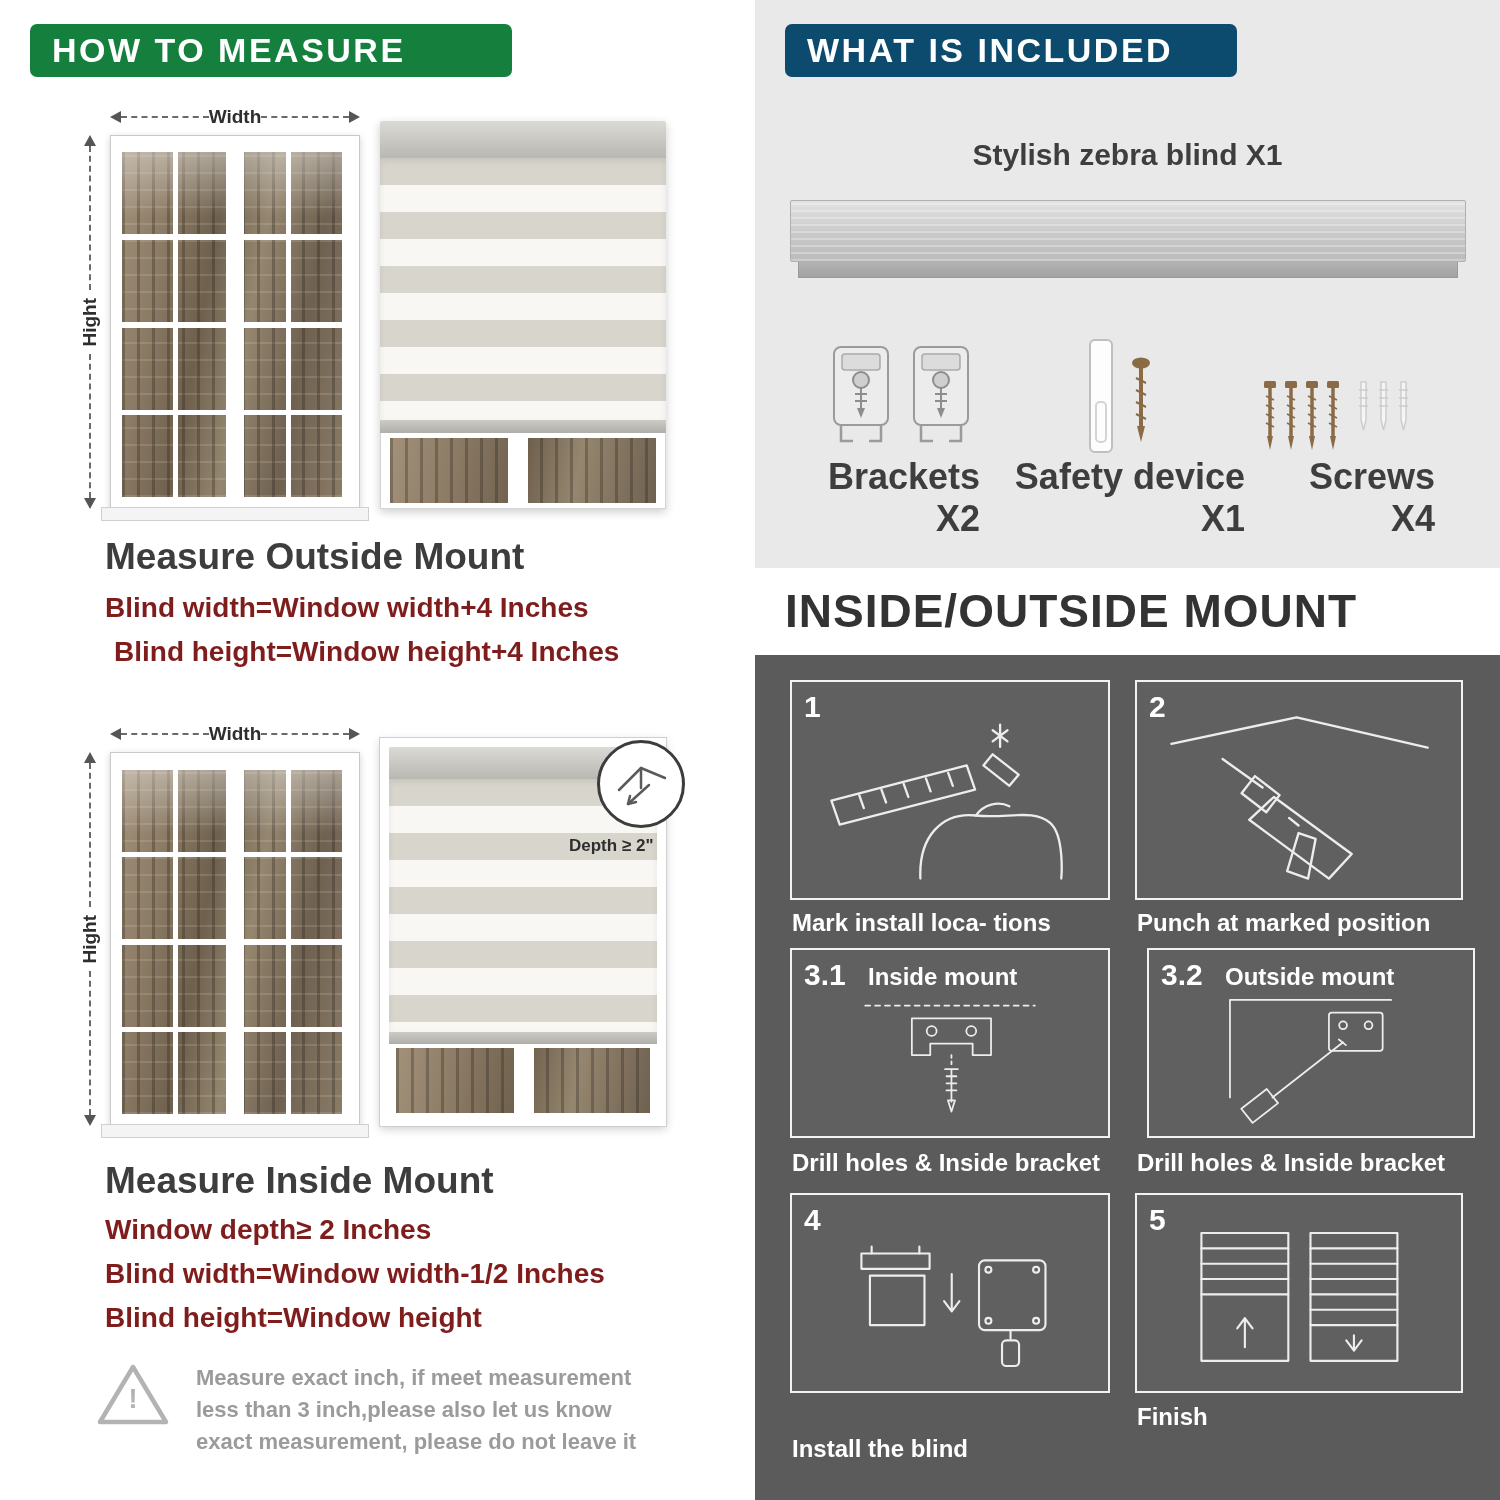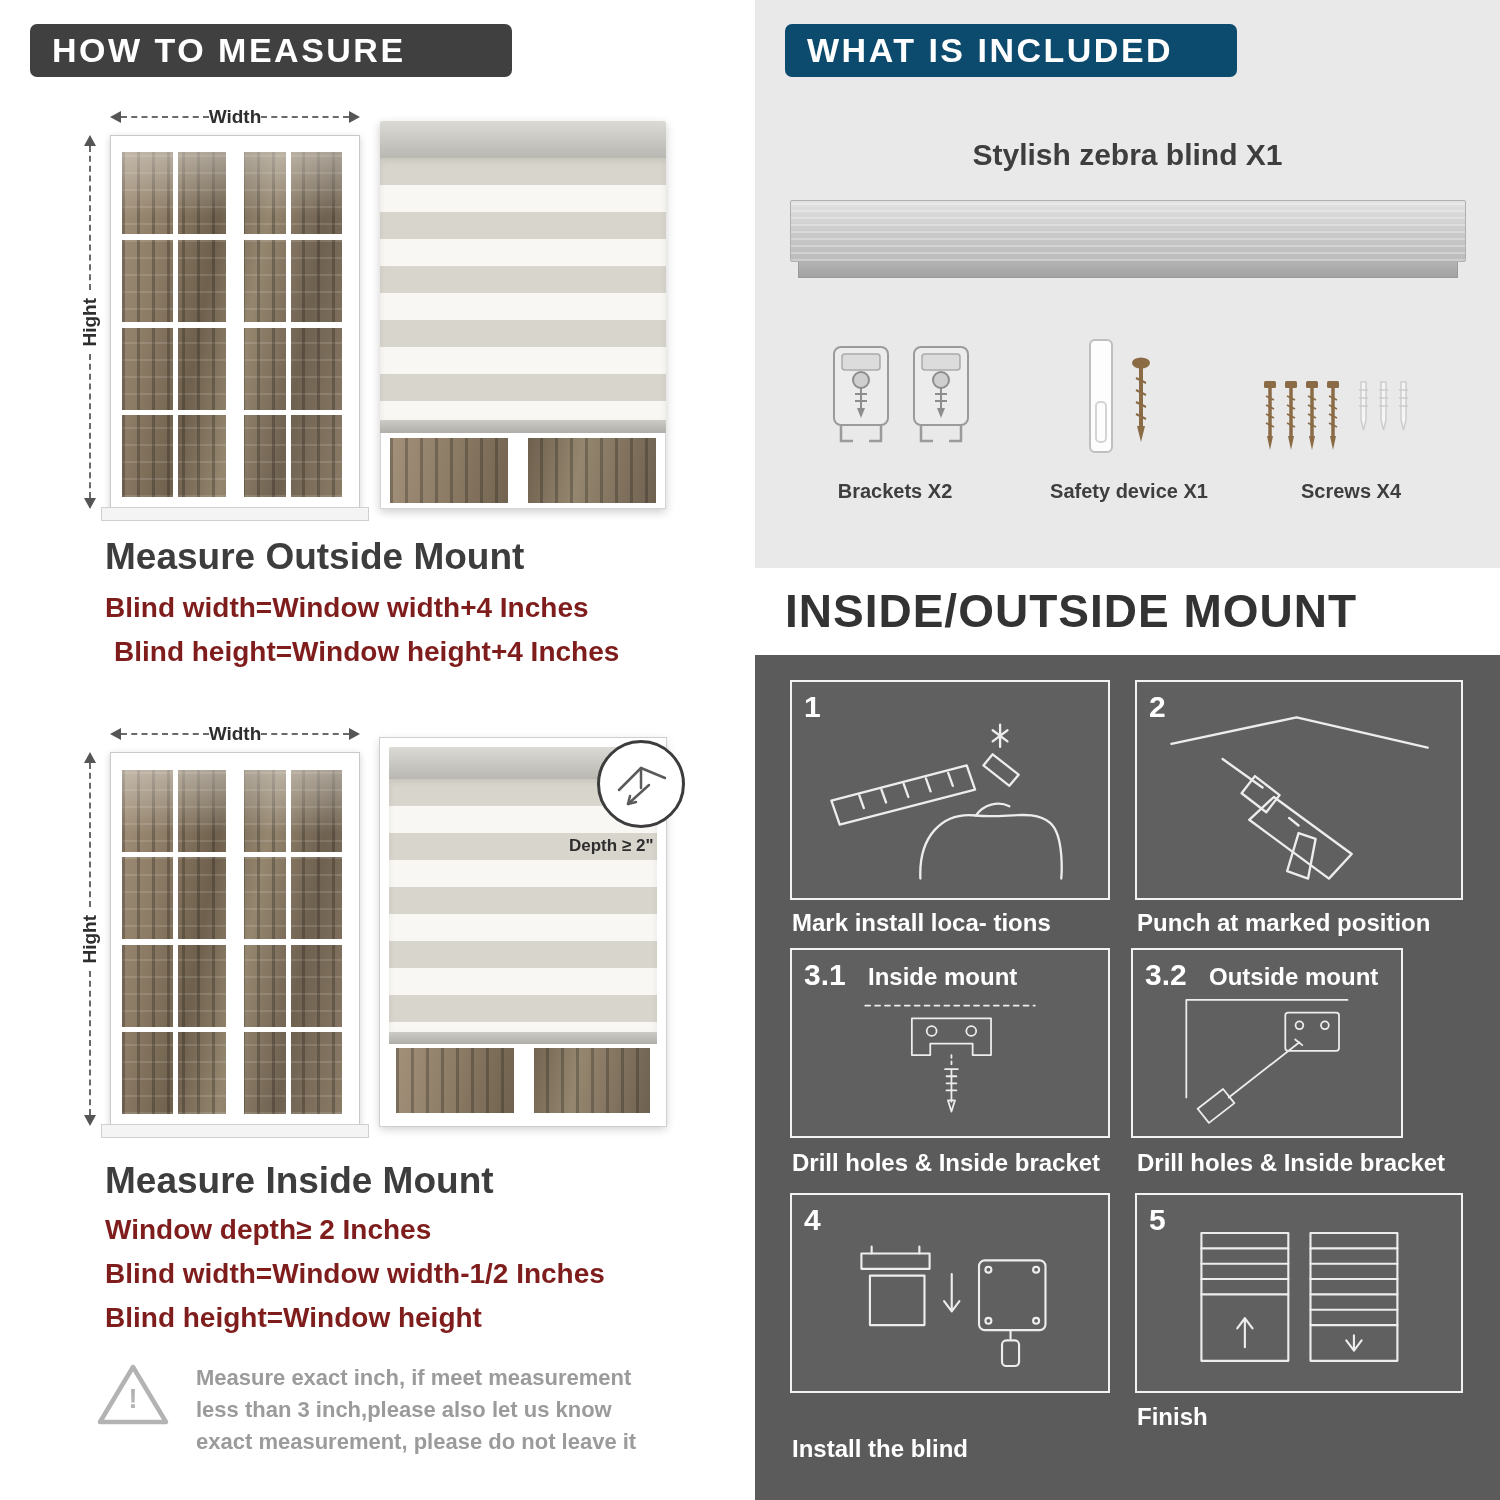--- a/index.html
+++ b/index.html
@@ -2,21 +2,21 @@
 <html><head>
 <meta charset="utf-8">
 <style>
   *{margin:0;padding:0;box-sizing:border-box}
   html,body{background:#ffffff}
   body{font-family:"Liberation Sans",sans-serif;-webkit-font-smoothing:antialiased}
   #canvas{position:relative;width:1500px;height:1500px;background:#fff;overflow:hidden}
 
   
   .banner{position:absolute;border-radius:7px;color:#fff;font-weight:bold;font-size:34px;letter-spacing:2.5px;display:flex;align-items:center;padding-left:22px;white-space:nowrap}
-  #bannerLeft{left:30px;top:24px;width:482px;height:53px;background:#404040}
+  #bannerLeft{left:30px;top:24px;width:482px;height:53px;background:#15803d}
   #bannerRight{left:30px;top:24px;width:452px;height:53px;background:#0c4a6e}
   .h1{position:absolute;font-weight:bold;font-size:37px;color:#3d3d3d;white-space:nowrap}
   #hOutside{left:105px;top:536px}
   #hInside{left:105px;top:1160px}
   .sub{position:absolute;font-weight:bold;font-size:28px;color:#7f1d1d;white-space:nowrap}
   #subO1{left:105px;top:592px}
   #subO2{left:114px;top:636px}
   #subI1{left:105px;top:1214px}
   #subI2{left:105px;top:1258px}
   #subI3{left:105px;top:1302px}
@@ -76,33 +76,33 @@
   
   #rightTop{position:absolute;left:755px;top:0;width:745px;height:568px;background:#e9e9e9}
   #blindLabel{position:absolute;left:0;top:138px;width:100%;text-align:center;font-weight:bold;font-size:30px;color:#3e3e3e}
   #headrail{position:absolute;left:35px;top:200px;width:676px;height:62px;border:1px solid #b0b0b0;border-radius:2px;background:repeating-linear-gradient(0deg,rgba(255,255,255,.28) 0 2px,rgba(0,0,0,0) 2px 7px),linear-gradient(180deg,#e2e2e2,#c7c7c7 60%,#bcbcbc)}
   #headrail::after{content:"";position:absolute;left:7px;right:7px;top:61px;height:15px;background:linear-gradient(180deg,#b3b3b3,#a2a2a2);border:1px solid #9a9a9a;border-top:none}
   #comps{position:absolute;left:0;top:336px;width:745px;height:140px}
   .compGroup{position:absolute;display:flex;align-items:flex-end;gap:16px}
   #brackets{left:74px;top:8px}
   #safety{left:332px;top:2px}
   #screws{left:508px;top:44px;gap:7px;align-items:flex-start}
-  .compLabel{position:absolute;top:480px;text-align:center;font-weight:bold;font-size:20px;color:#3e3e3e}
+  .compLabel{position:absolute;top:456px;text-align:right;font-weight:bold;font-size:36px;color:#3e3e3e}
   #lblBrackets{left:55px;width:170px}
   #lblSafety{left:258px;width:232px}
   #lblScrews{left:512px;width:168px}
 
   
   #mountTitle{position:absolute;left:785px;top:584px;font-weight:bold;font-size:46px;color:#333;letter-spacing:1px;white-space:nowrap}
   #darkPanel{position:absolute;left:755px;top:655px;width:745px;height:845px;background:#5b5b5b}
   .stepBox{position:absolute;border:2px solid #f2f2f2;background:rgba(255,255,255,.035)}
   #box1{left:35px;top:25px;width:320px;height:220px}
   #box2{left:380px;top:25px;width:328px;height:220px}
   #box31{left:35px;top:293px;width:320px;height:190px}
-  #box32{left:376px;top:293px;width:272px;height:190px}
+  #box32{left:392px;top:293px;width:328px;height:190px}
   #box4{left:35px;top:538px;width:320px;height:200px}
   #box5{left:380px;top:538px;width:328px;height:200px}
   .stepNum{position:absolute;top:8px;left:12px;color:#fff;font-weight:bold;font-size:30px}
   .stepLabel{position:absolute;top:13px;left:76px;color:#fff;font-weight:bold;font-size:24px;white-space:nowrap}
   .stepCaption{position:absolute;color:#fff;font-weight:bold;font-size:24px;white-space:nowrap}
   #cap1{left:37px;top:254px}
   #cap2{left:382px;top:254px}
   #cap31{left:37px;top:494px}
   #cap32{left:382px;top:494px}
   #cap4{left:37px;top:780px}

